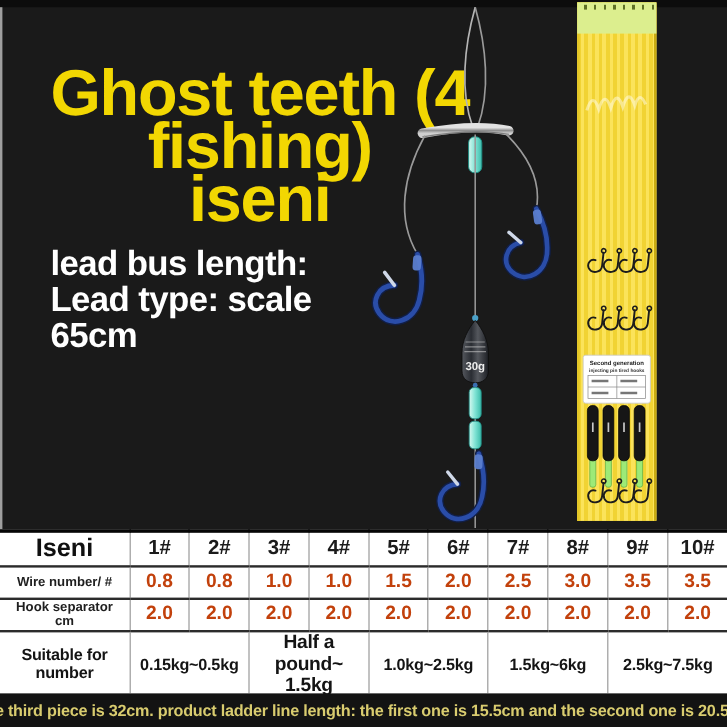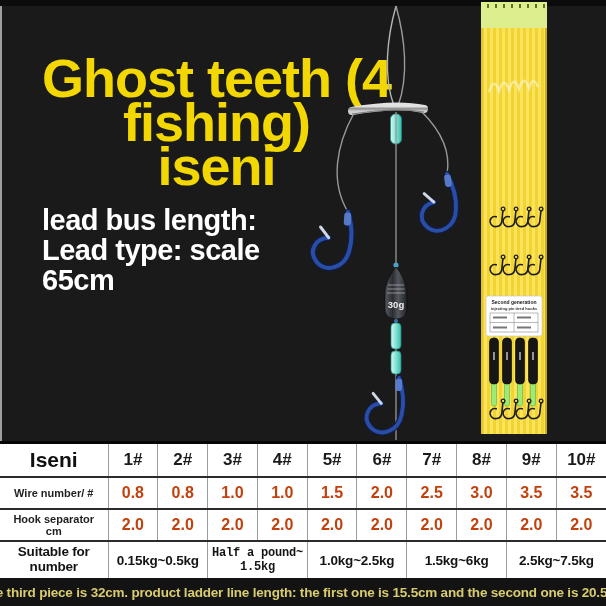--- a/index.html
+++ b/index.html
@@ -29,21 +29,21 @@
   td,th{border-left:1px solid #9b9b9b;border-bottom:2px solid #2b2b2b;
         text-align:center;vertical-align:middle;padding:0;overflow:hidden;}
   td:first-child,th:first-child{border-left:none;}
   tr:last-child td{border-bottom:none;}
   .brand{font-size:21px;font-weight:bold;color:#101010;}
   .hsize{font-size:17px;font-weight:bold;color:#1b1b1b;}
   .lbl{font-size:11px;font-weight:bold;color:#1f1f1f;line-height:1.1;}
   .lbl span{display:inline-block;max-width:84px;}
   .val{font-size:16px;font-weight:600;color:#c2410c;}
   .suit td{font-size:13.5px;font-weight:bold;color:#141414;letter-spacing:-0.2px;}
-  .suit td:nth-child(3){font-size:12px;font-family:Liberation Mono, monospace;}
+  .suit td:nth-child(3){font-size:16px;}
   
   .footer{position:absolute;left:0;top:578px;width:606px;height:28px;background:#131313;
           display:flex;align-items:center;justify-content:center;}
   .footer-text{color:#d9cc6f;font-weight:bold;font-size:13.5px;letter-spacing:-0.2px;white-space:nowrap;}
 </style>
 </head>
 <body>
 
 <div class="page">
 

